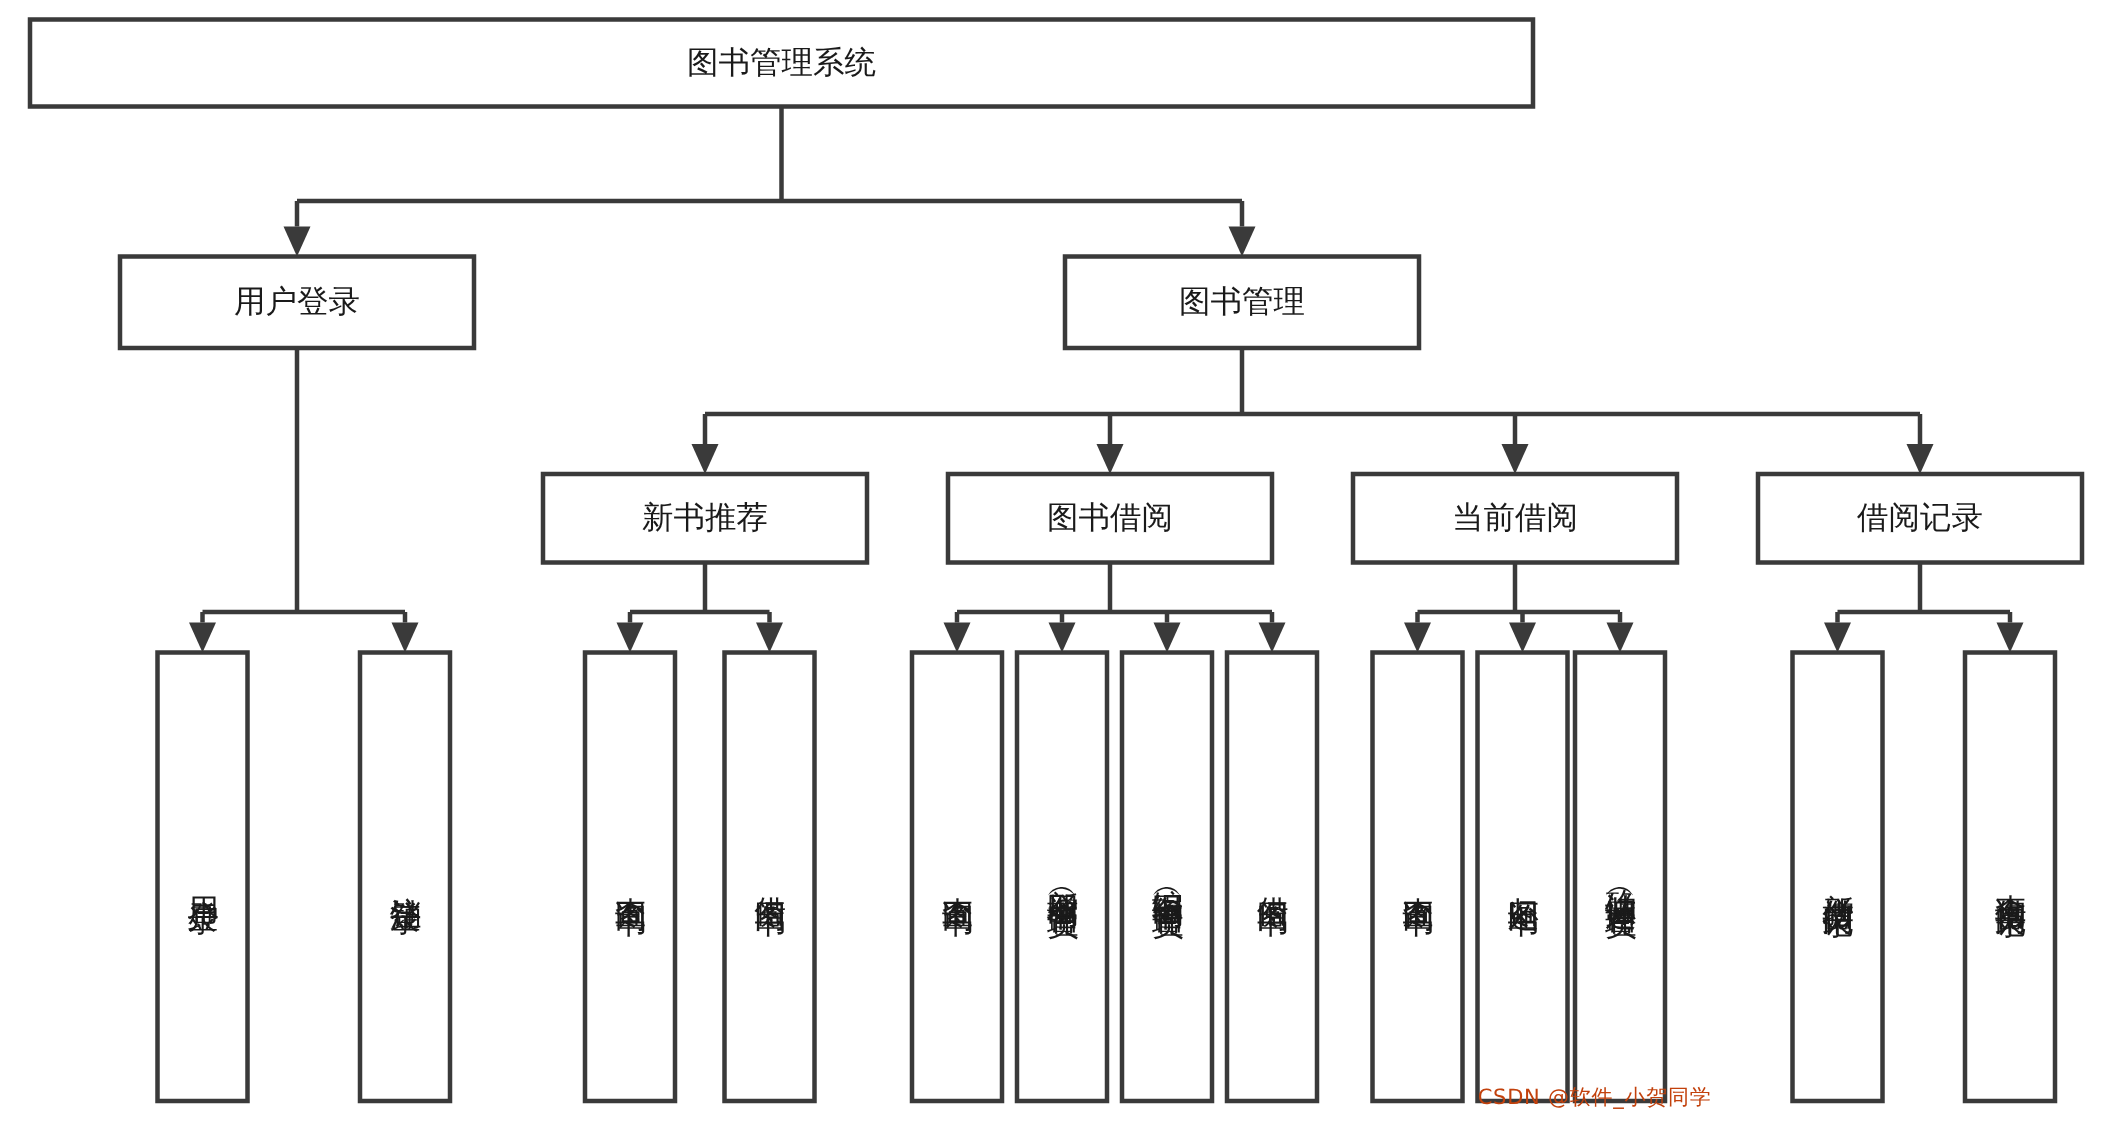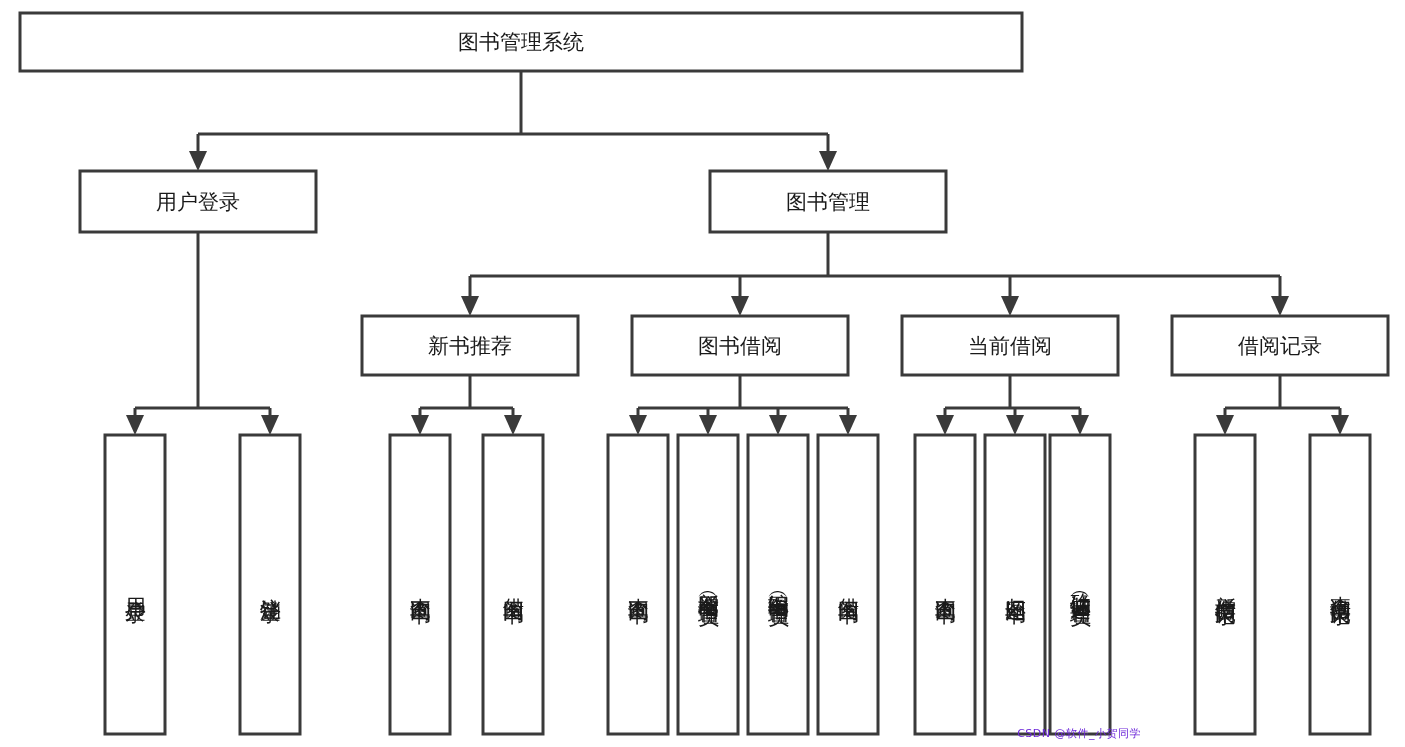--- a/index.html
+++ b/index.html
@@ -61,22 +61,22 @@
     align-items: center;
     justify-content: center;
     white-space: nowrap;
     pointer-events: none;
   }
   .watermark {
     position: absolute;
     right: 8px;
     bottom: 6px;
     font-family: "DejaVu Sans", "Liberation Sans", sans-serif;
-    font-size: 11px;
-    color: #6d28d9;
+    font-size: 14px;
+    color: #c2410c;
     letter-spacing: 0.5px;
     white-space: nowrap;
   }
 </style>
 </head>
 <body>
 
 <div id="diagram-root">
 
   <svg class="diagram-canvas" id="diagram-svg" viewBox="0 0 1405 747">

